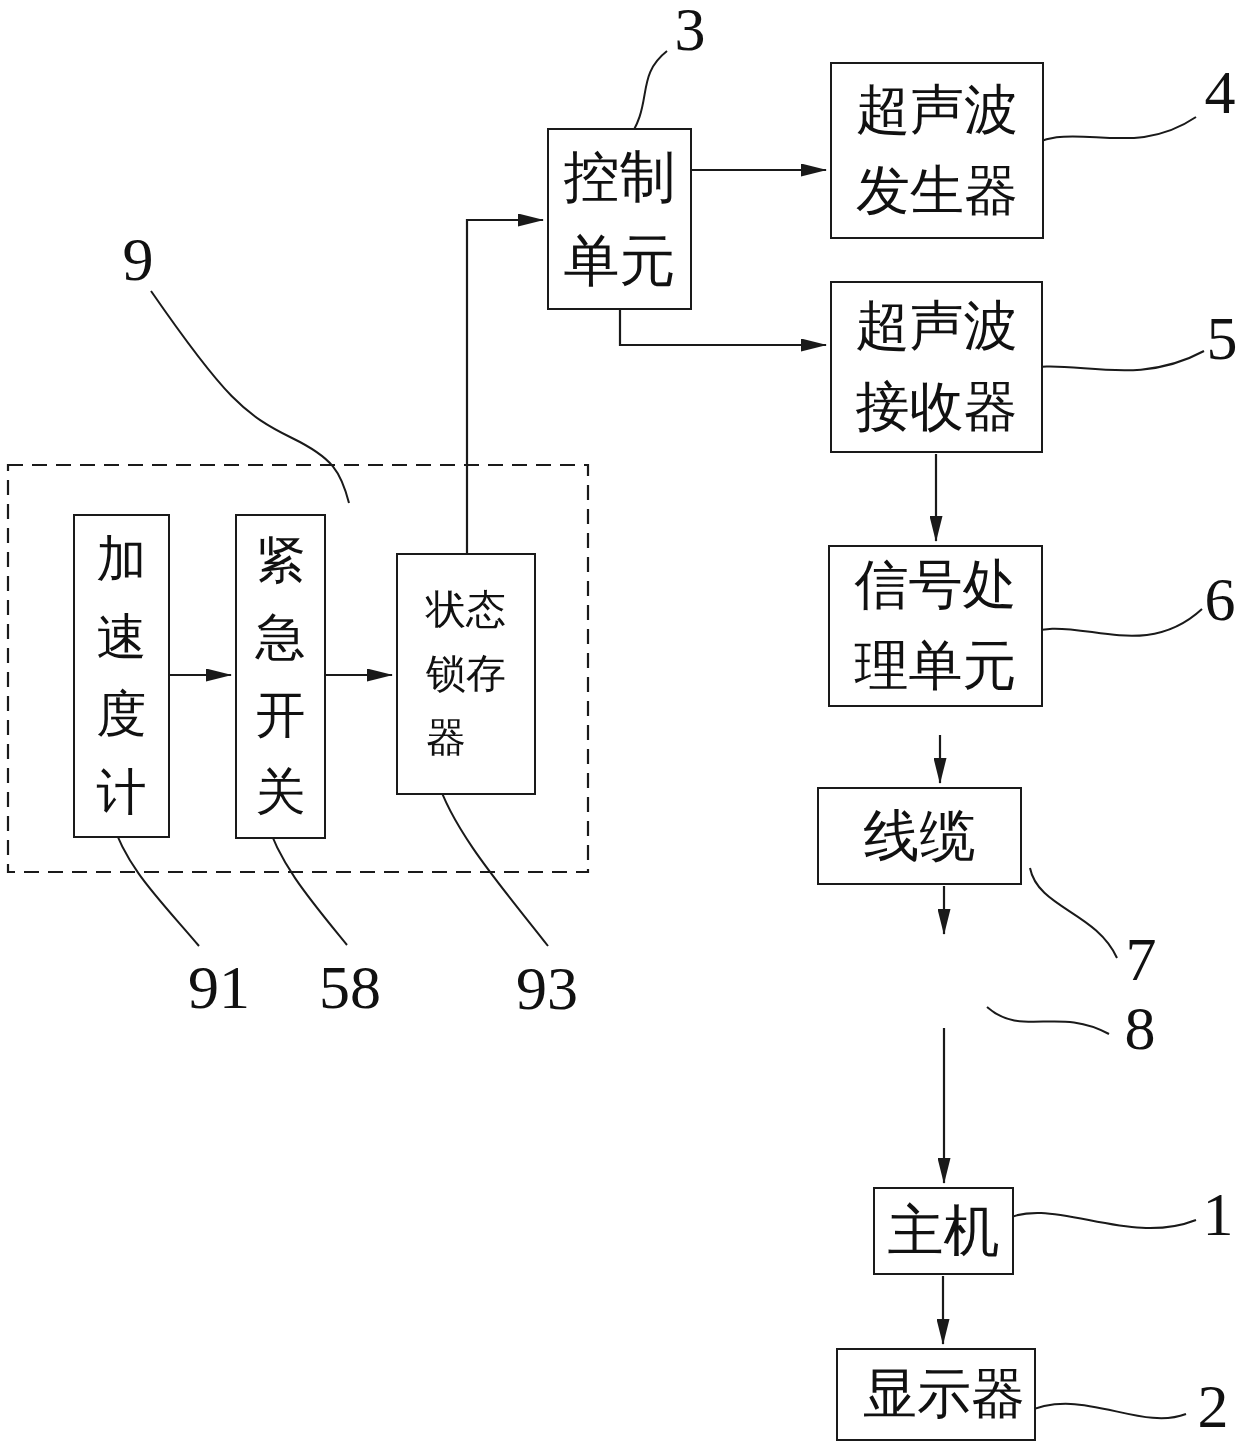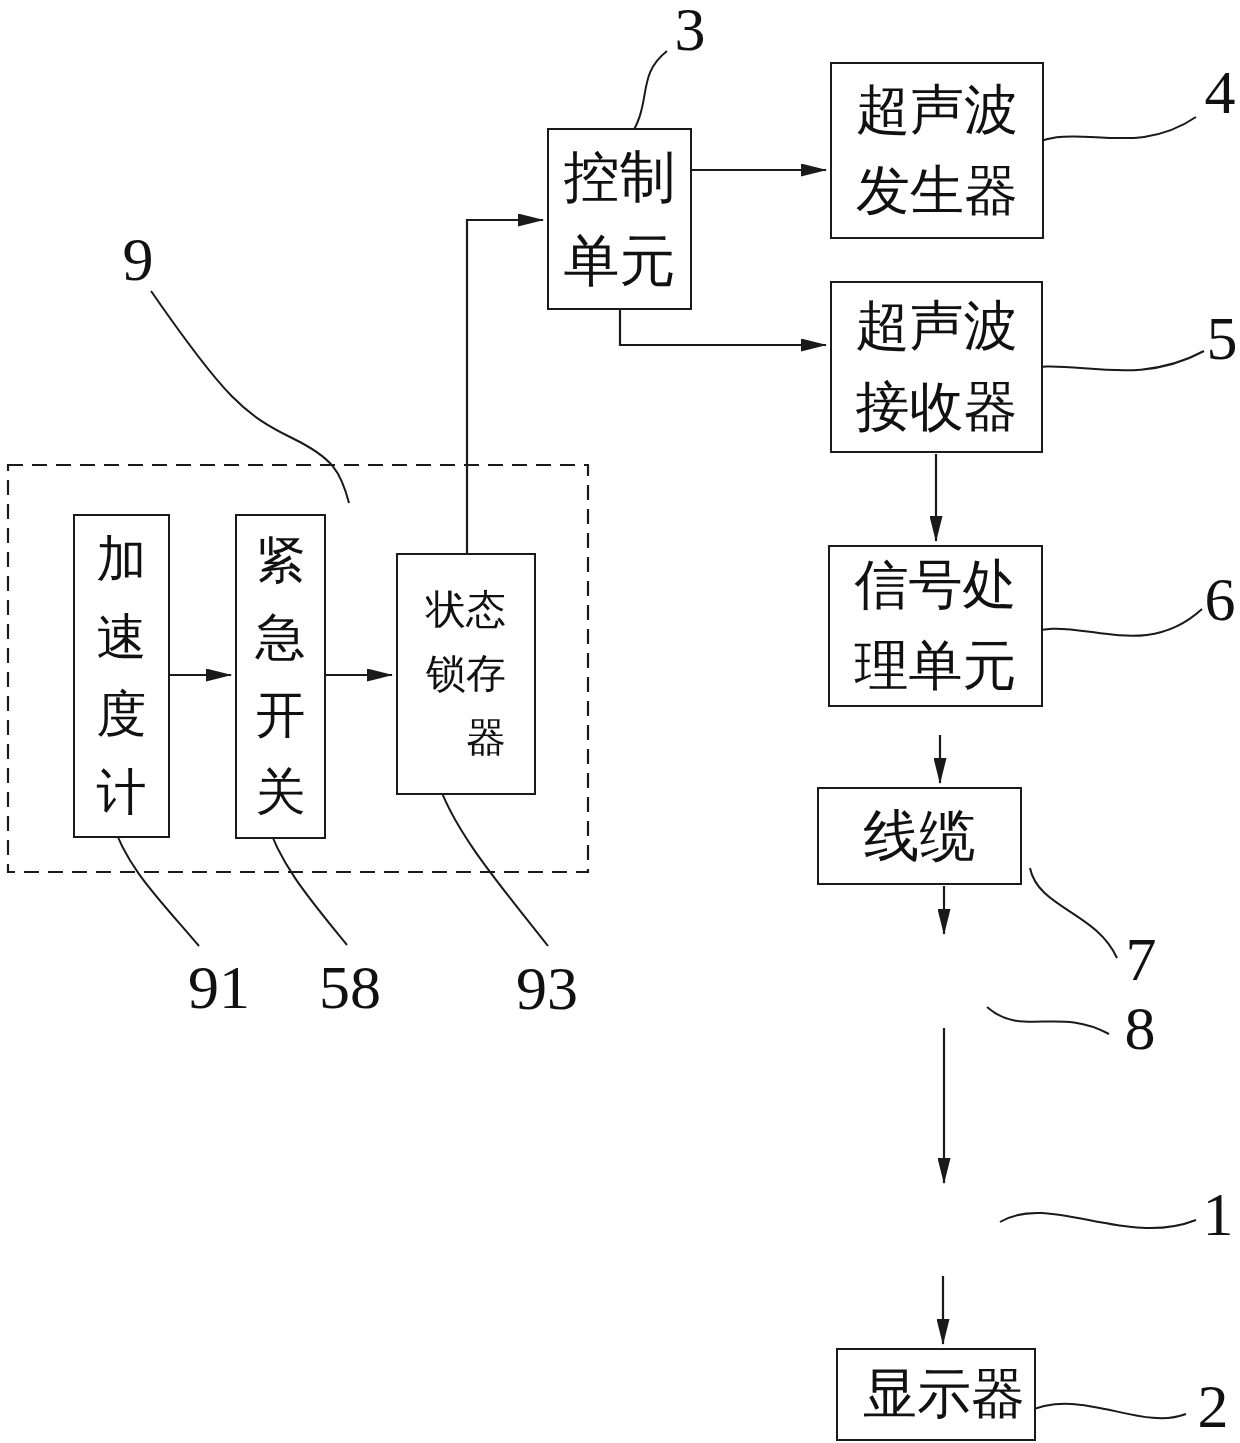--- a/index.html
+++ b/index.html
@@ -12,21 +12,21 @@
     color:#111;
     overflow:hidden;
   }
   svg.wires{position:absolute;left:0;top:0;width:1240px;height:1443px;}
   .blk{
     position:absolute;
     box-sizing:border-box;
     border:2.5px solid #1a1a1a;
     background:#ffffff;
     display:flex;align-items:center;justify-content:center;
-    text-align:right;
+    text-align:left;
     white-space:pre-line;
     line-height:1.5;
     font-weight:400;
   }
   
   .b-control   {left:547px;top:128px;width:145px;height:182px;font-size:56px;}
   .b-gen       {left:830px;top:62px; width:214px;height:177px;font-size:54px;}
   .b-recv      {left:830px;top:281px;width:213px;height:172px;font-size:54px;}
   .b-sigproc   {left:828px;top:545px;width:215px;height:162px;font-size:54px;}
   .b-cable     {left:817px;top:787px;width:205px;height:98px; font-size:56px;}
@@ -114,20 +114,21 @@
 
   <div class="blk b-control">控制
 单元</div>
   <div class="blk b-gen">超声波
 发生器</div>
   <div class="blk b-recv">超声波
 接收器</div>
   <div class="blk b-sigproc">信号处
 理单元</div>
   <div class="blk b-cable">线缆</div>
+  <div class="blk b-host">主机</div>
   <div class="blk b-display">显示器</div>
   <div class="blk b-accel">加
 速
 度
 计</div>
   <div class="blk b-emerg">紧
 急
 开
 关</div>
   <div class="blk b-latch">状态

